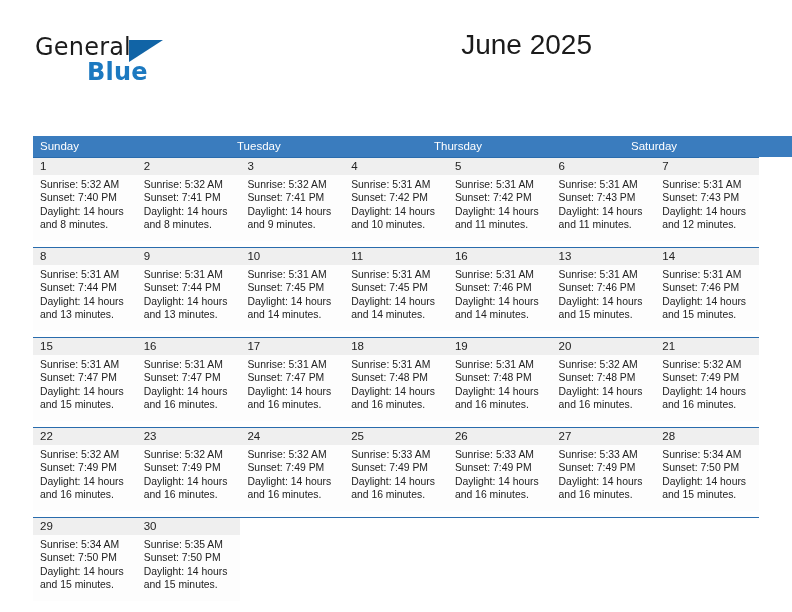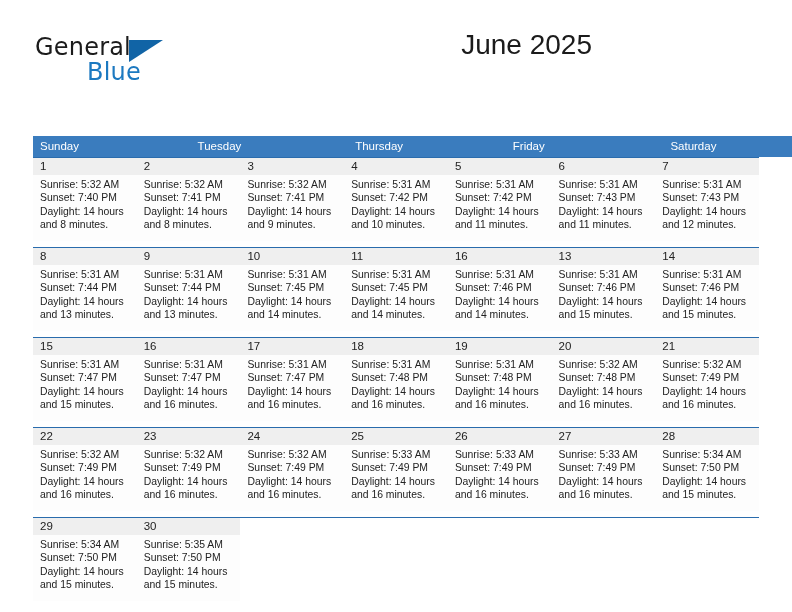--- a/index.html
+++ b/index.html
@@ -47,21 +47,21 @@
     font-weight: 400;
   }
   .logo-blue {
     position: absolute;
     left: 52px;
     top: 25px;
     font-size: 24px;
     letter-spacing: 0.2px;
     color: #1c79c0;
     font-family: "DejaVu Sans", sans-serif;
-    font-weight: 400;
+    font-weight: 700;
   }
   .logo-triangle {
     position: absolute;
     left: 94px;
     top: 7px;
     width: 0;
     height: 0;
     border-left: 34px solid #1164a6;
     border-bottom: 22px solid transparent;
   }
@@ -175,21 +175,20 @@
     </div>
 
   </div>
 
   <div class="calendar">
 
     <div class="weekday-row">
       <div class="weekday">Sunday</div>
       <div class="weekday">Tuesday</div>
       <div class="weekday">Thursday</div>
-      <div class="weekday">Friday</div>
       <div class="weekday">Saturday</div>
     </div>
 
     <div id="weeks-container">
         <div class="week-row">
           <div class="day-cell filled">
             <div class="daynum-band">
               <span class="daynum">1</span>
             </div>
             <div class="day-lines">

